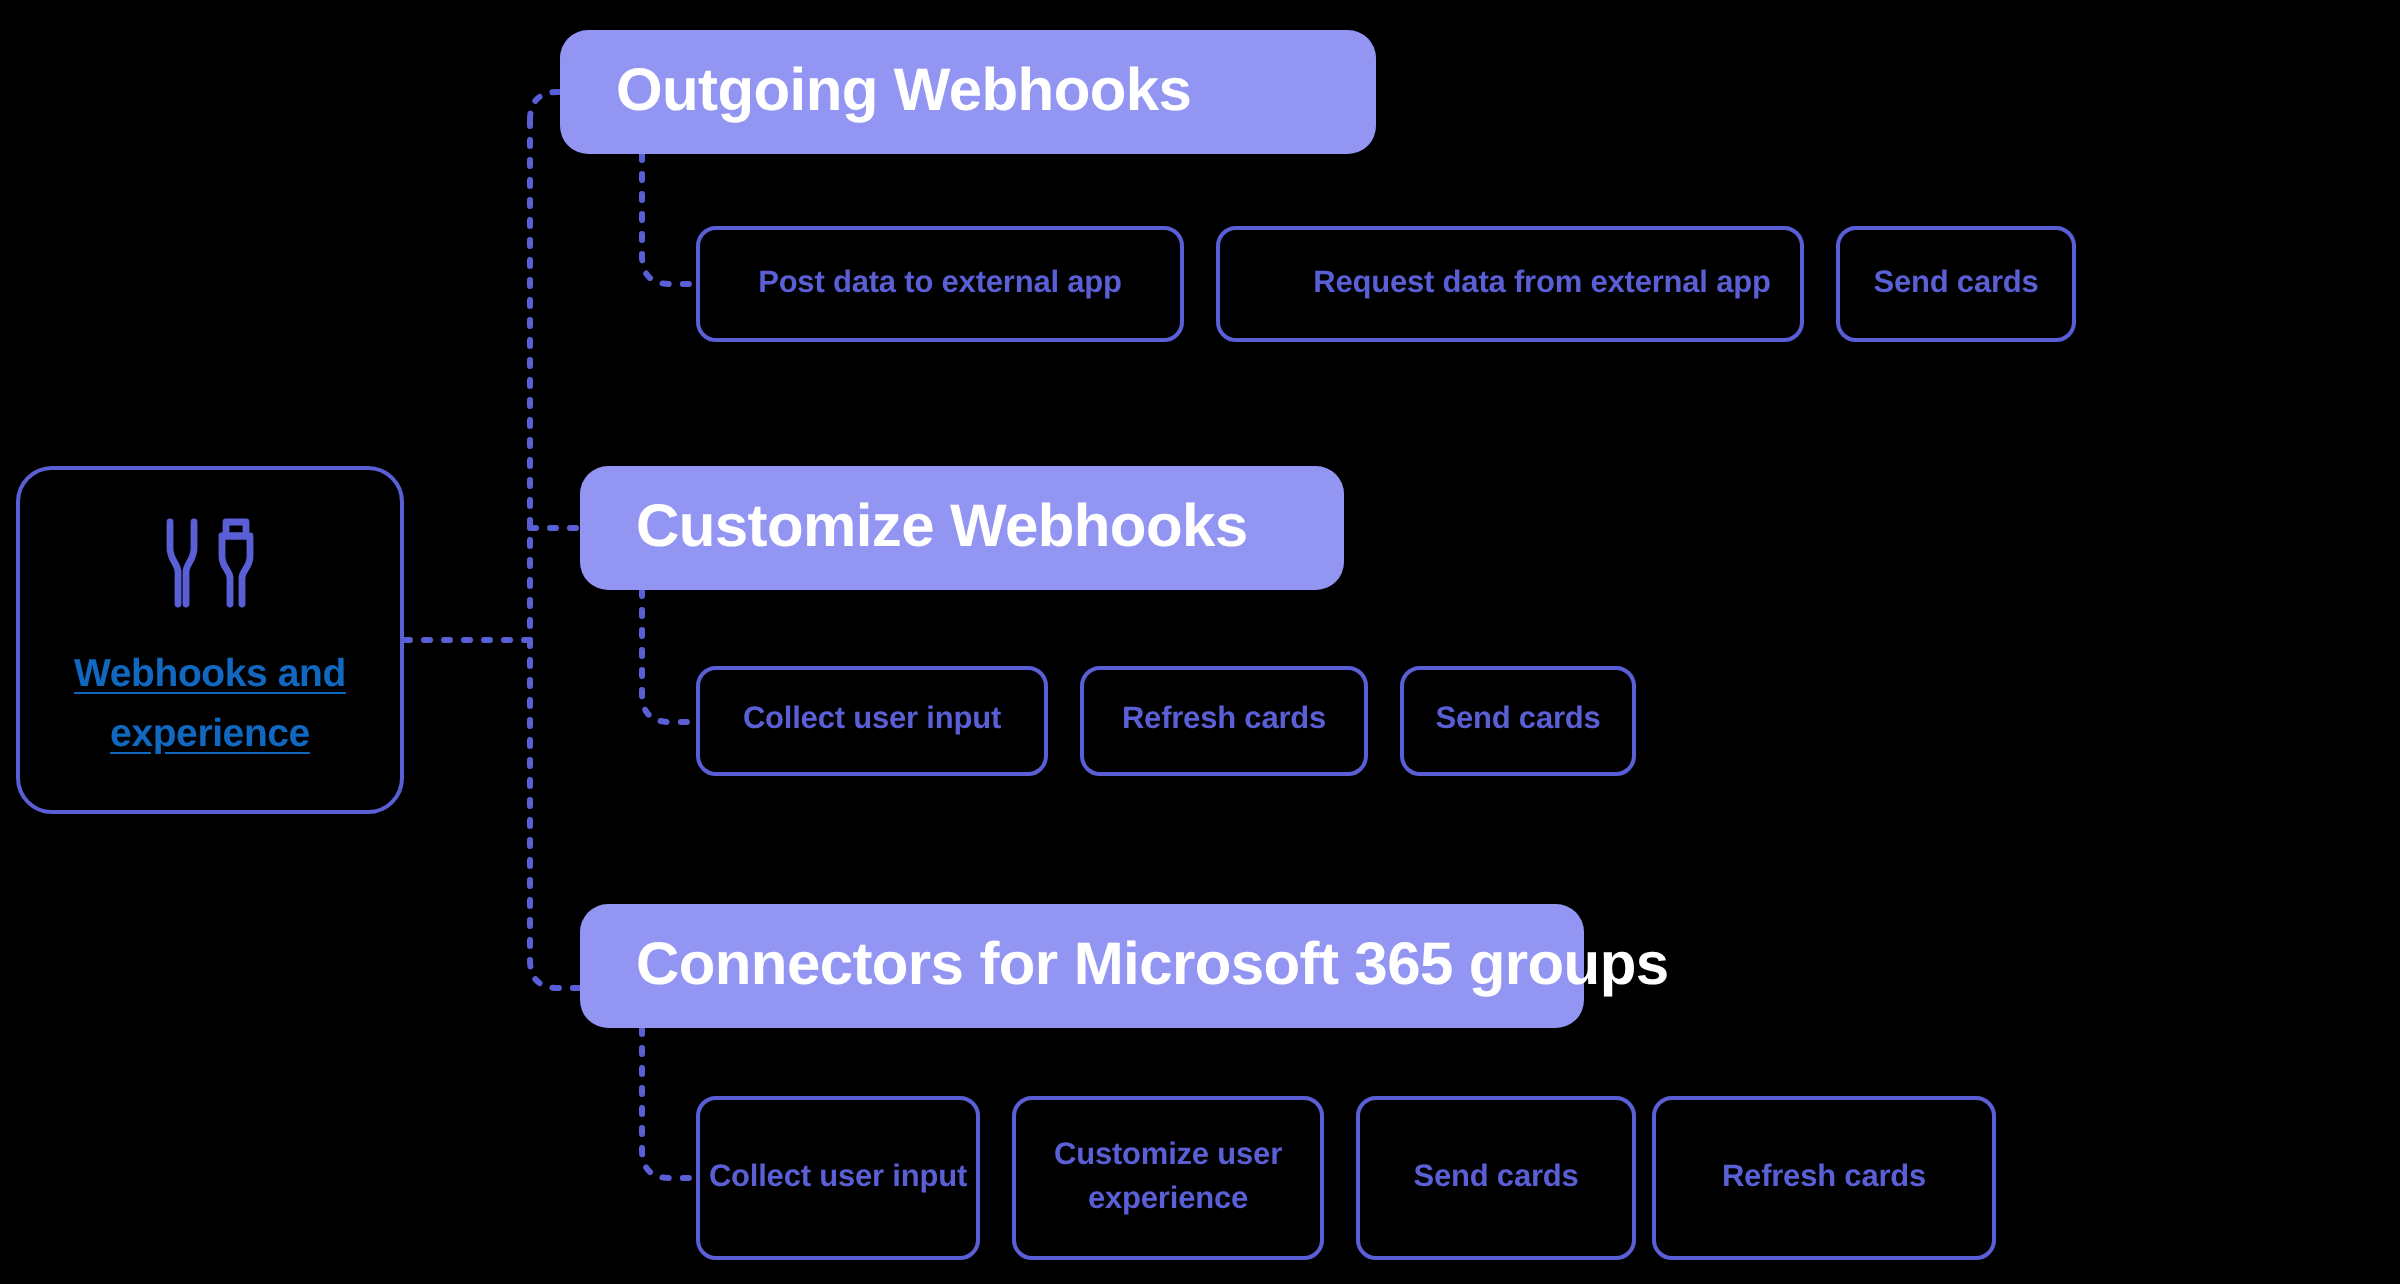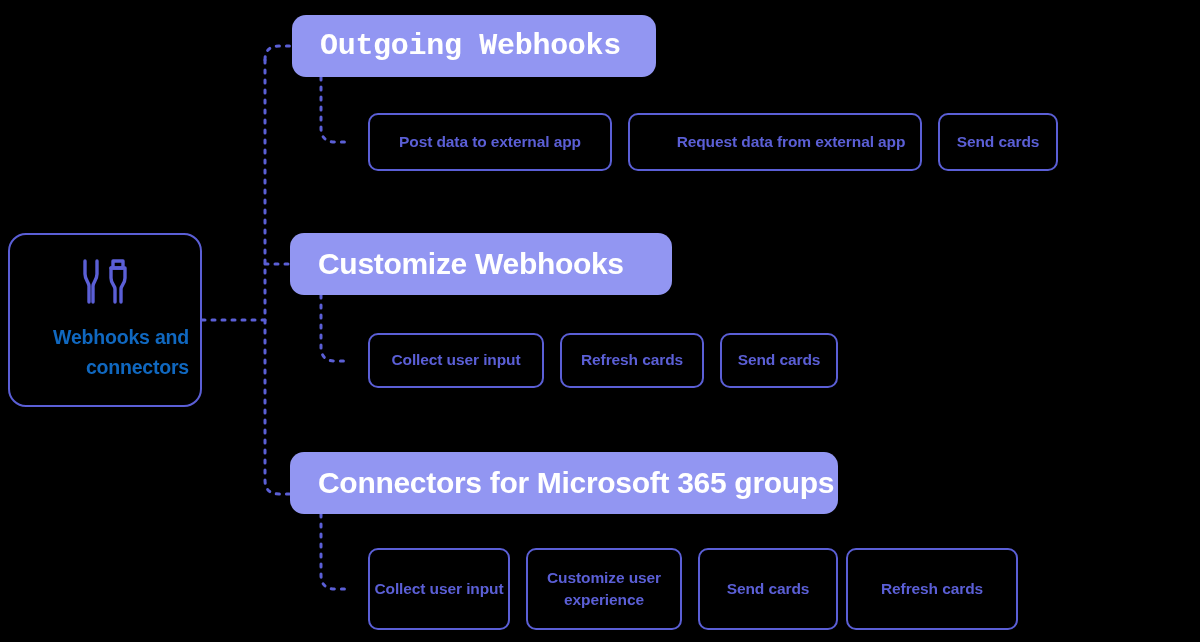--- a/index.html
+++ b/index.html
@@ -46,25 +46,26 @@
   }
   .root-icon {
     width: 54px;
     height: 48px;
     display: block;
     margin-bottom: 16px;
   }
   .root-label {
     display: block;
     width: 168px;
-    text-align: right;
+    text-align: center;
     font-size: 19.5px;
     font-weight: 700;
     line-height: 1.55;
     color: #1068C0;
+    text-decoration: underline;
     text-underline-offset: 3px;
     letter-spacing: -0.2px;
   }
   
   .header-pill {
     position: absolute;
     box-sizing: border-box;
     background: #9296F2;
     border-radius: 14px;
     display: flex;
@@ -72,36 +73,35 @@
     height: 62px;
     padding: 0 28px;
   }
   .header-pill .header-text {
     font-size: 30px;
     font-weight: 700;
     color: #FFFFFF;
     letter-spacing: -0.3px;
     white-space: nowrap;
   }
-  #header-0 { left: 292px; top: 15px;  width: 364px; font-family: Liberation Mono, monospace; }
+  #header-0 { left: 280px; top: 15px;  width: 408px; }
   #header-1 { left: 290px; top: 233px; width: 382px; }
-  #header-2 { left: 290px; top: 452px; width: 548px; }
+  #header-2 { left: 290px; top: 452px; width: 502px; }
 
   
   .leaf-box {
     position: absolute;
     box-sizing: border-box;
     border: 2px solid #5B5FD6;
     border-radius: 10px;
     background: transparent;
     display: flex;
     align-items: center;
     justify-content: center;
     text-align: center;
-    margin-left: 20px;
   }
   .leaf-box .leaf-text {
     font-size: 15.5px;
     font-weight: 700;
     color: #5B5FD6;
     line-height: 1.45;
     letter-spacing: -0.1px;
   }
   .leaf-row1 { top: 113px; height: 58px; }
   .leaf-row2 { top: 333px; height: 55px; }
@@ -136,21 +136,21 @@
 
       <path d="M7,3 V16 C7,22 11,24 11,28 V44"></path>
       <path d="M19,3 V16 C19,22 15,24 15,28 V44"></path>
 
       <path d="M35,3 H45 V10 H35 Z"></path>
       <path d="M33,10 H47 V20 C47,26 43,27 43,31 V44"></path>
       <path d="M33,10 V20 C33,26 37,27 37,31 V44"></path>
     </svg>
     <span class="root-label">
       <span>Webhooks and</span><br>
-      <span>connectors</span>
+      <span>experience</span>
     </span>
   </div>
 
   <div class="header-pill" id="header-0">
     <span class="header-text">Outgoing Webhooks</span>
   </div>
 
   <div class="leaf-box leaf-row1" style="left:348px; width:244px;">
     <span class="leaf-text">Post data to external app</span>
   </div>

